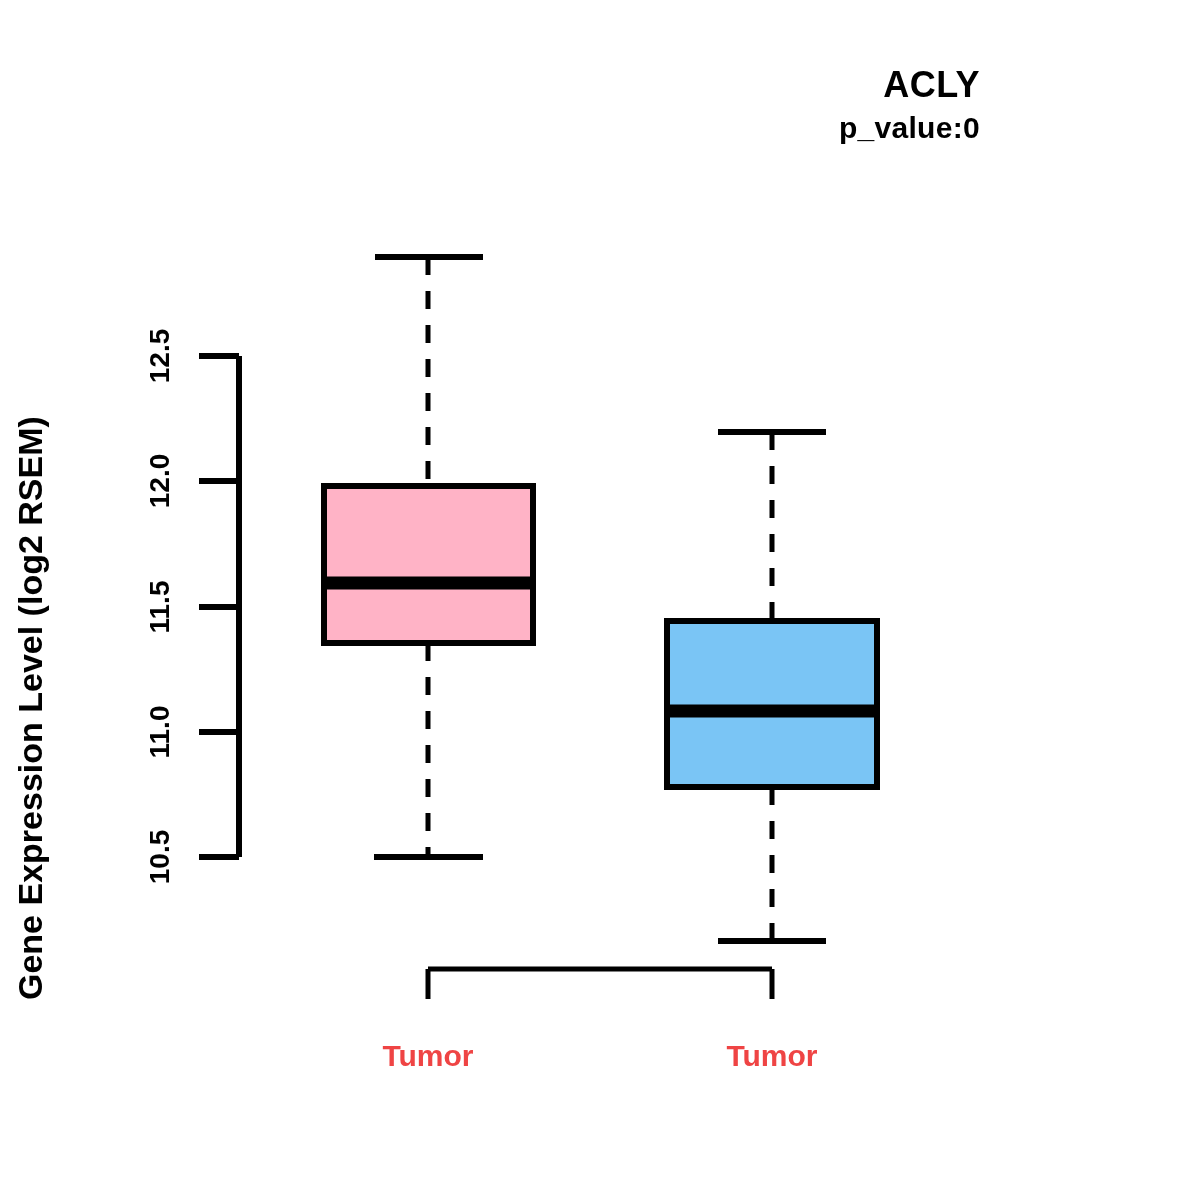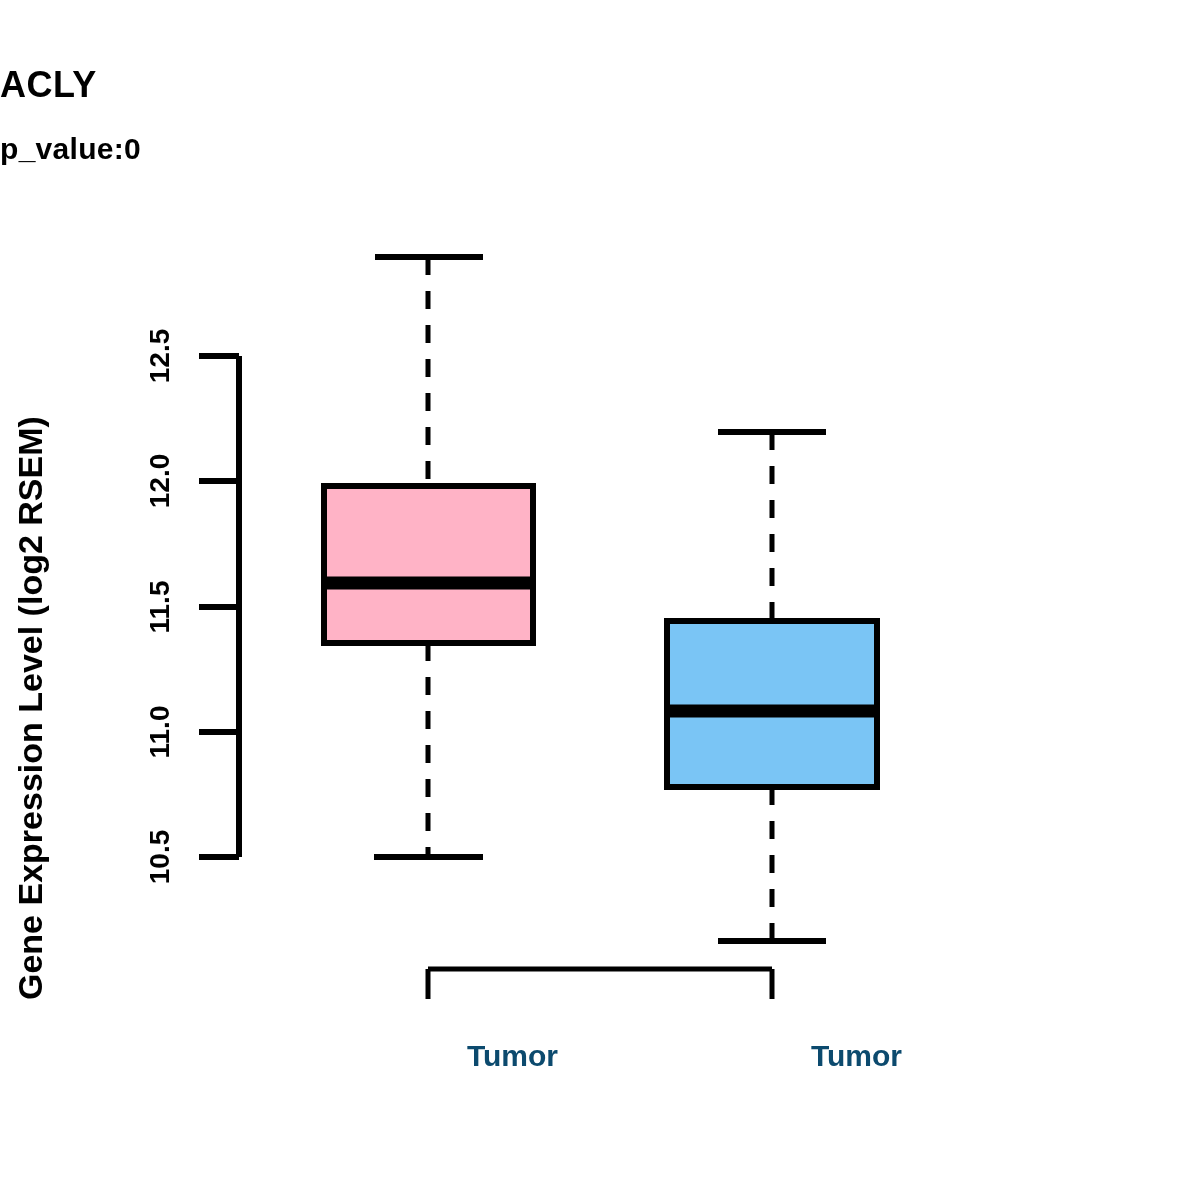--- a/index.html
+++ b/index.html
@@ -18,37 +18,36 @@
     position: relative;
     width: 1200px;
     height: 1200px;
     background: #ffffff;
   }
   .title-block {
     position: absolute;
     top: 62px;
     left: 0;
     width: 980px;
-    text-align: left;
+    text-align: right;
     pointer-events: none;
   }
   .main-title {
     font-size: 36px;
     font-weight: bold;
     color: #000000;
     line-height: 46px;
     letter-spacing: 0.5px;
   }
   .sub-title {
     font-size: 30px;
     font-weight: bold;
     color: #000000;
     line-height: 40px;
     letter-spacing: 0.3px;
-    margin-top: 21px;
   }
   .ylab {
     position: absolute;
     left: 0px;
     top: 0px;
     width: 1200px;
     height: 60px;
     transform-origin: 0 0;
     transform: rotate(-90deg) translate(-1010px, 0px);
     font-size: 34px;
@@ -70,23 +69,23 @@
     transform: rotate(-90deg);
     text-align: center;
     width: 120px;
     height: 34px;
     line-height: 34px;
   }
   .xtick-label {
     position: absolute;
     font-size: 30px;
     font-weight: bold;
-    color: #0c4a6e;
+    color: #ef4444;
     white-space: nowrap;
-    text-align: right;
+    text-align: center;
     width: 260px;
     line-height: 36px;
   }
   svg.plot-svg {
     position: absolute;
     left: 0;
     top: 0;
   }
 </style>
 </head>

